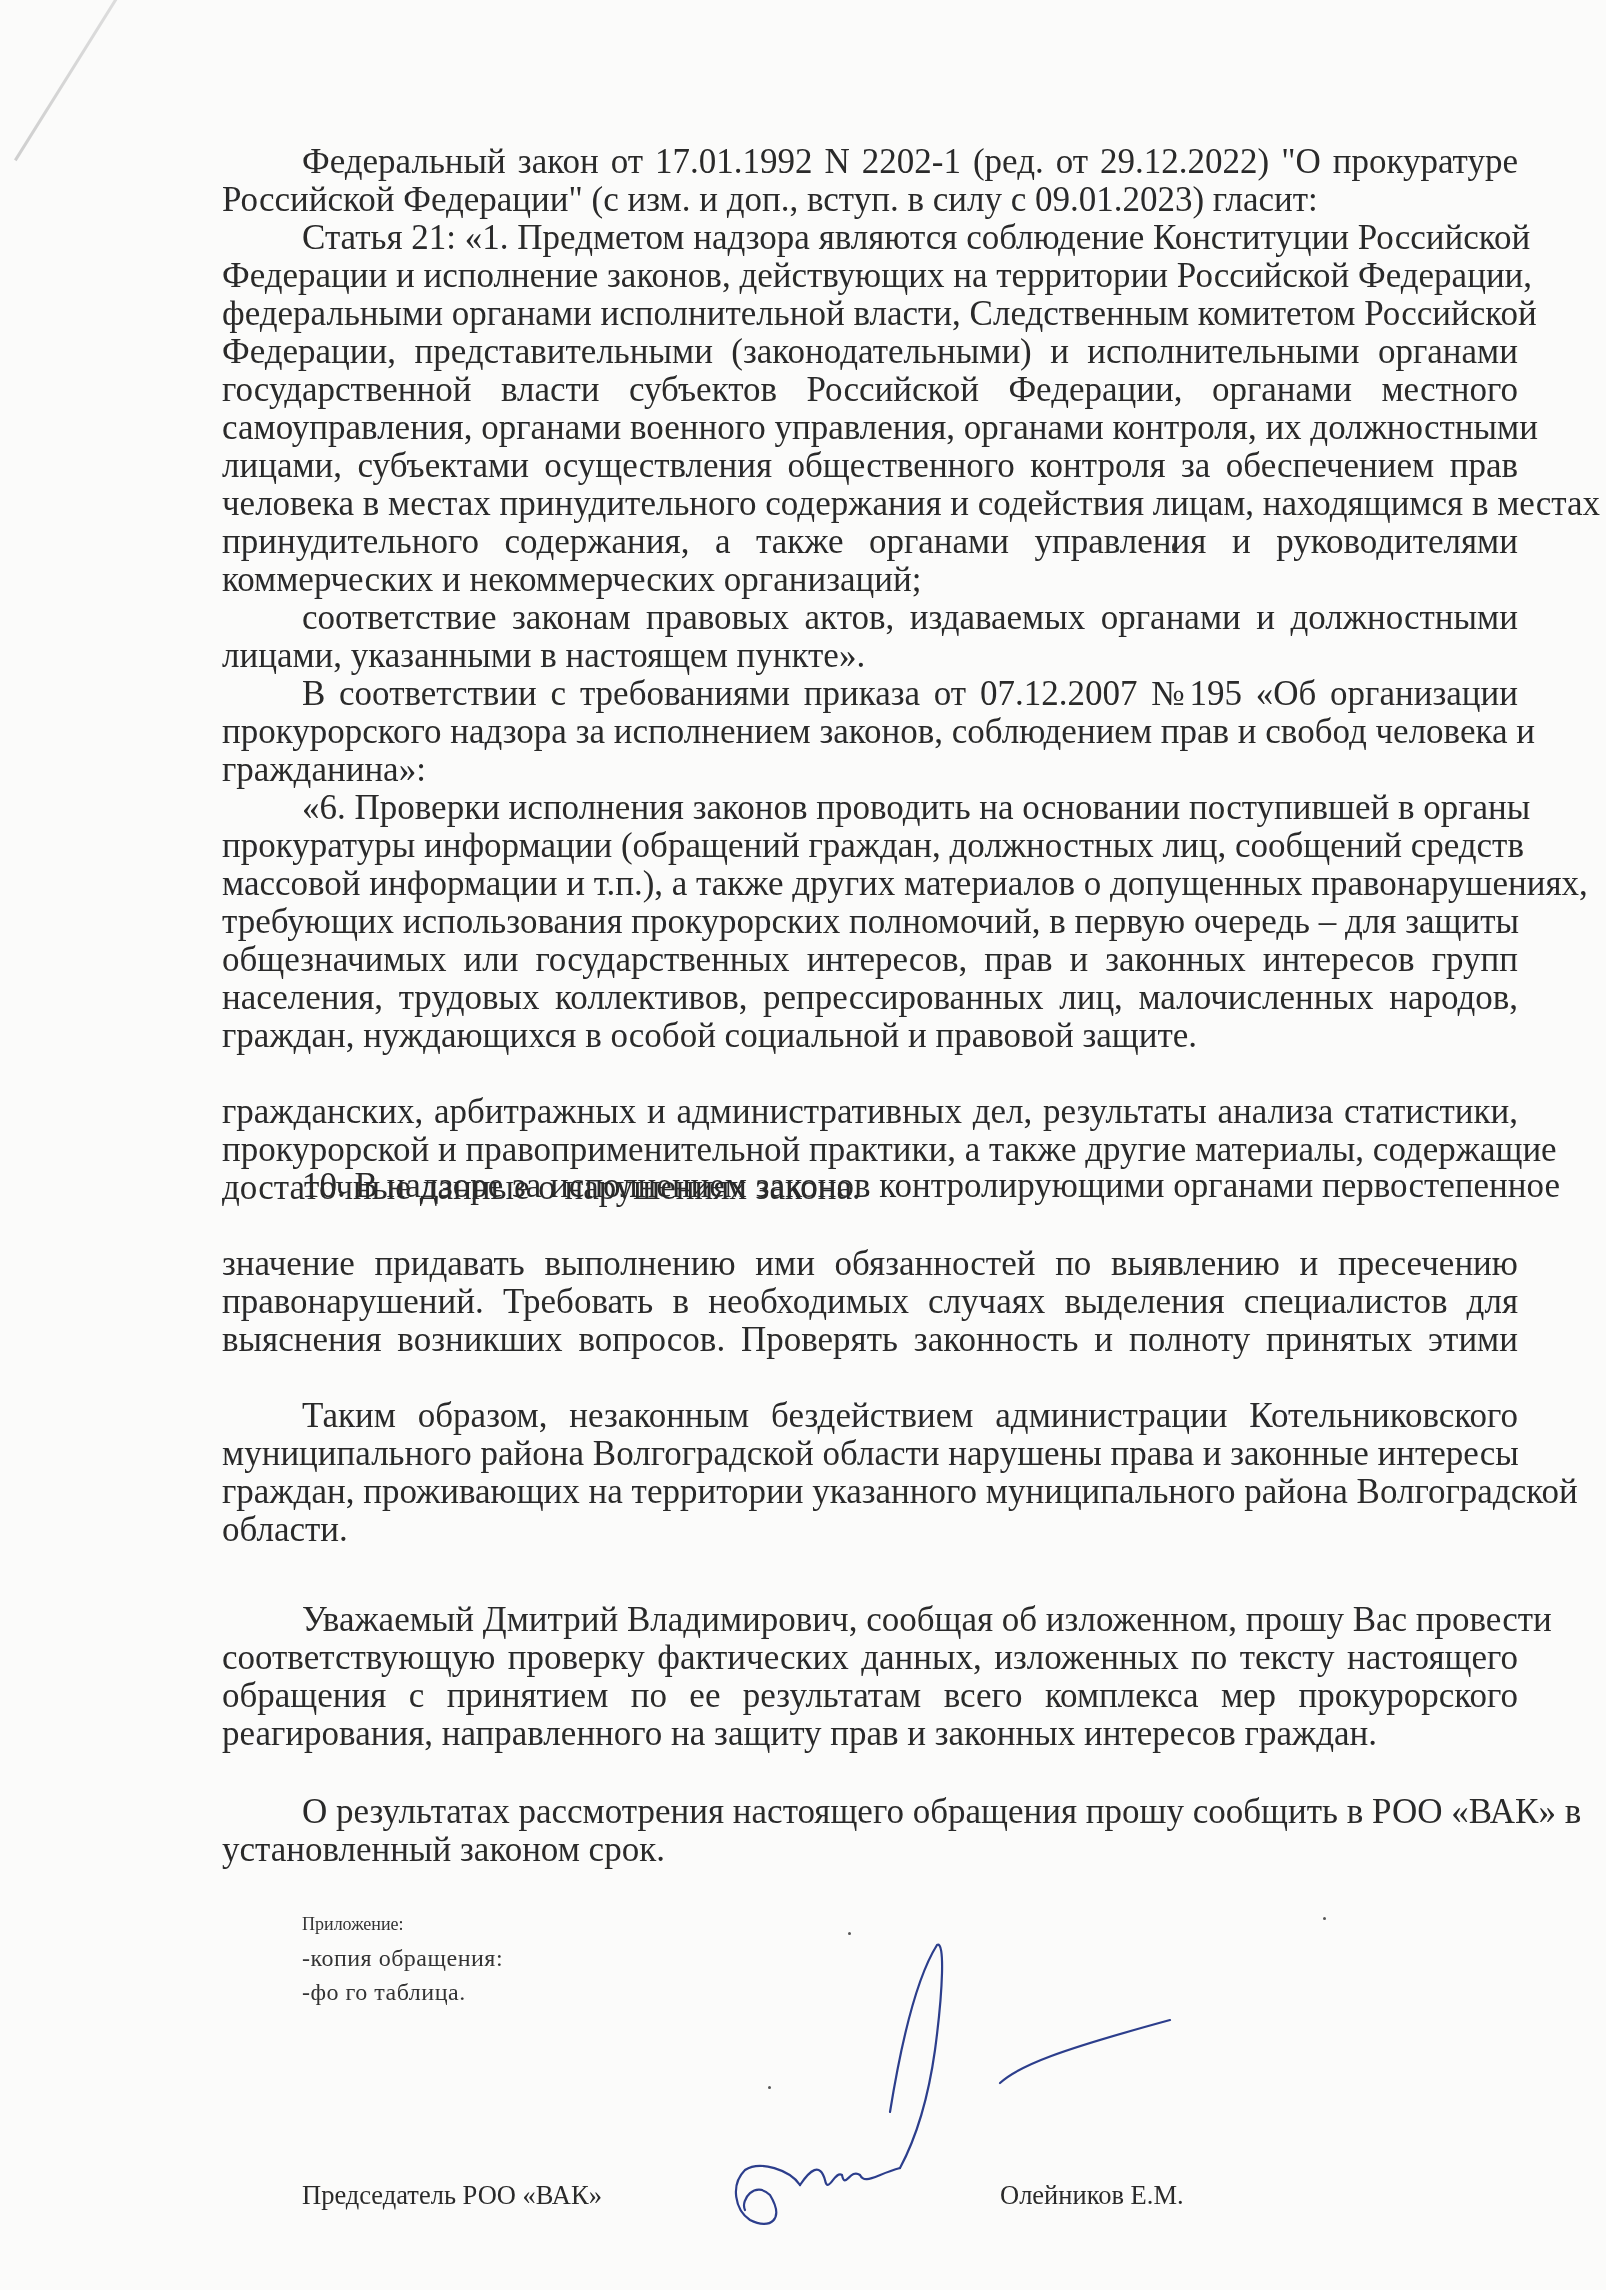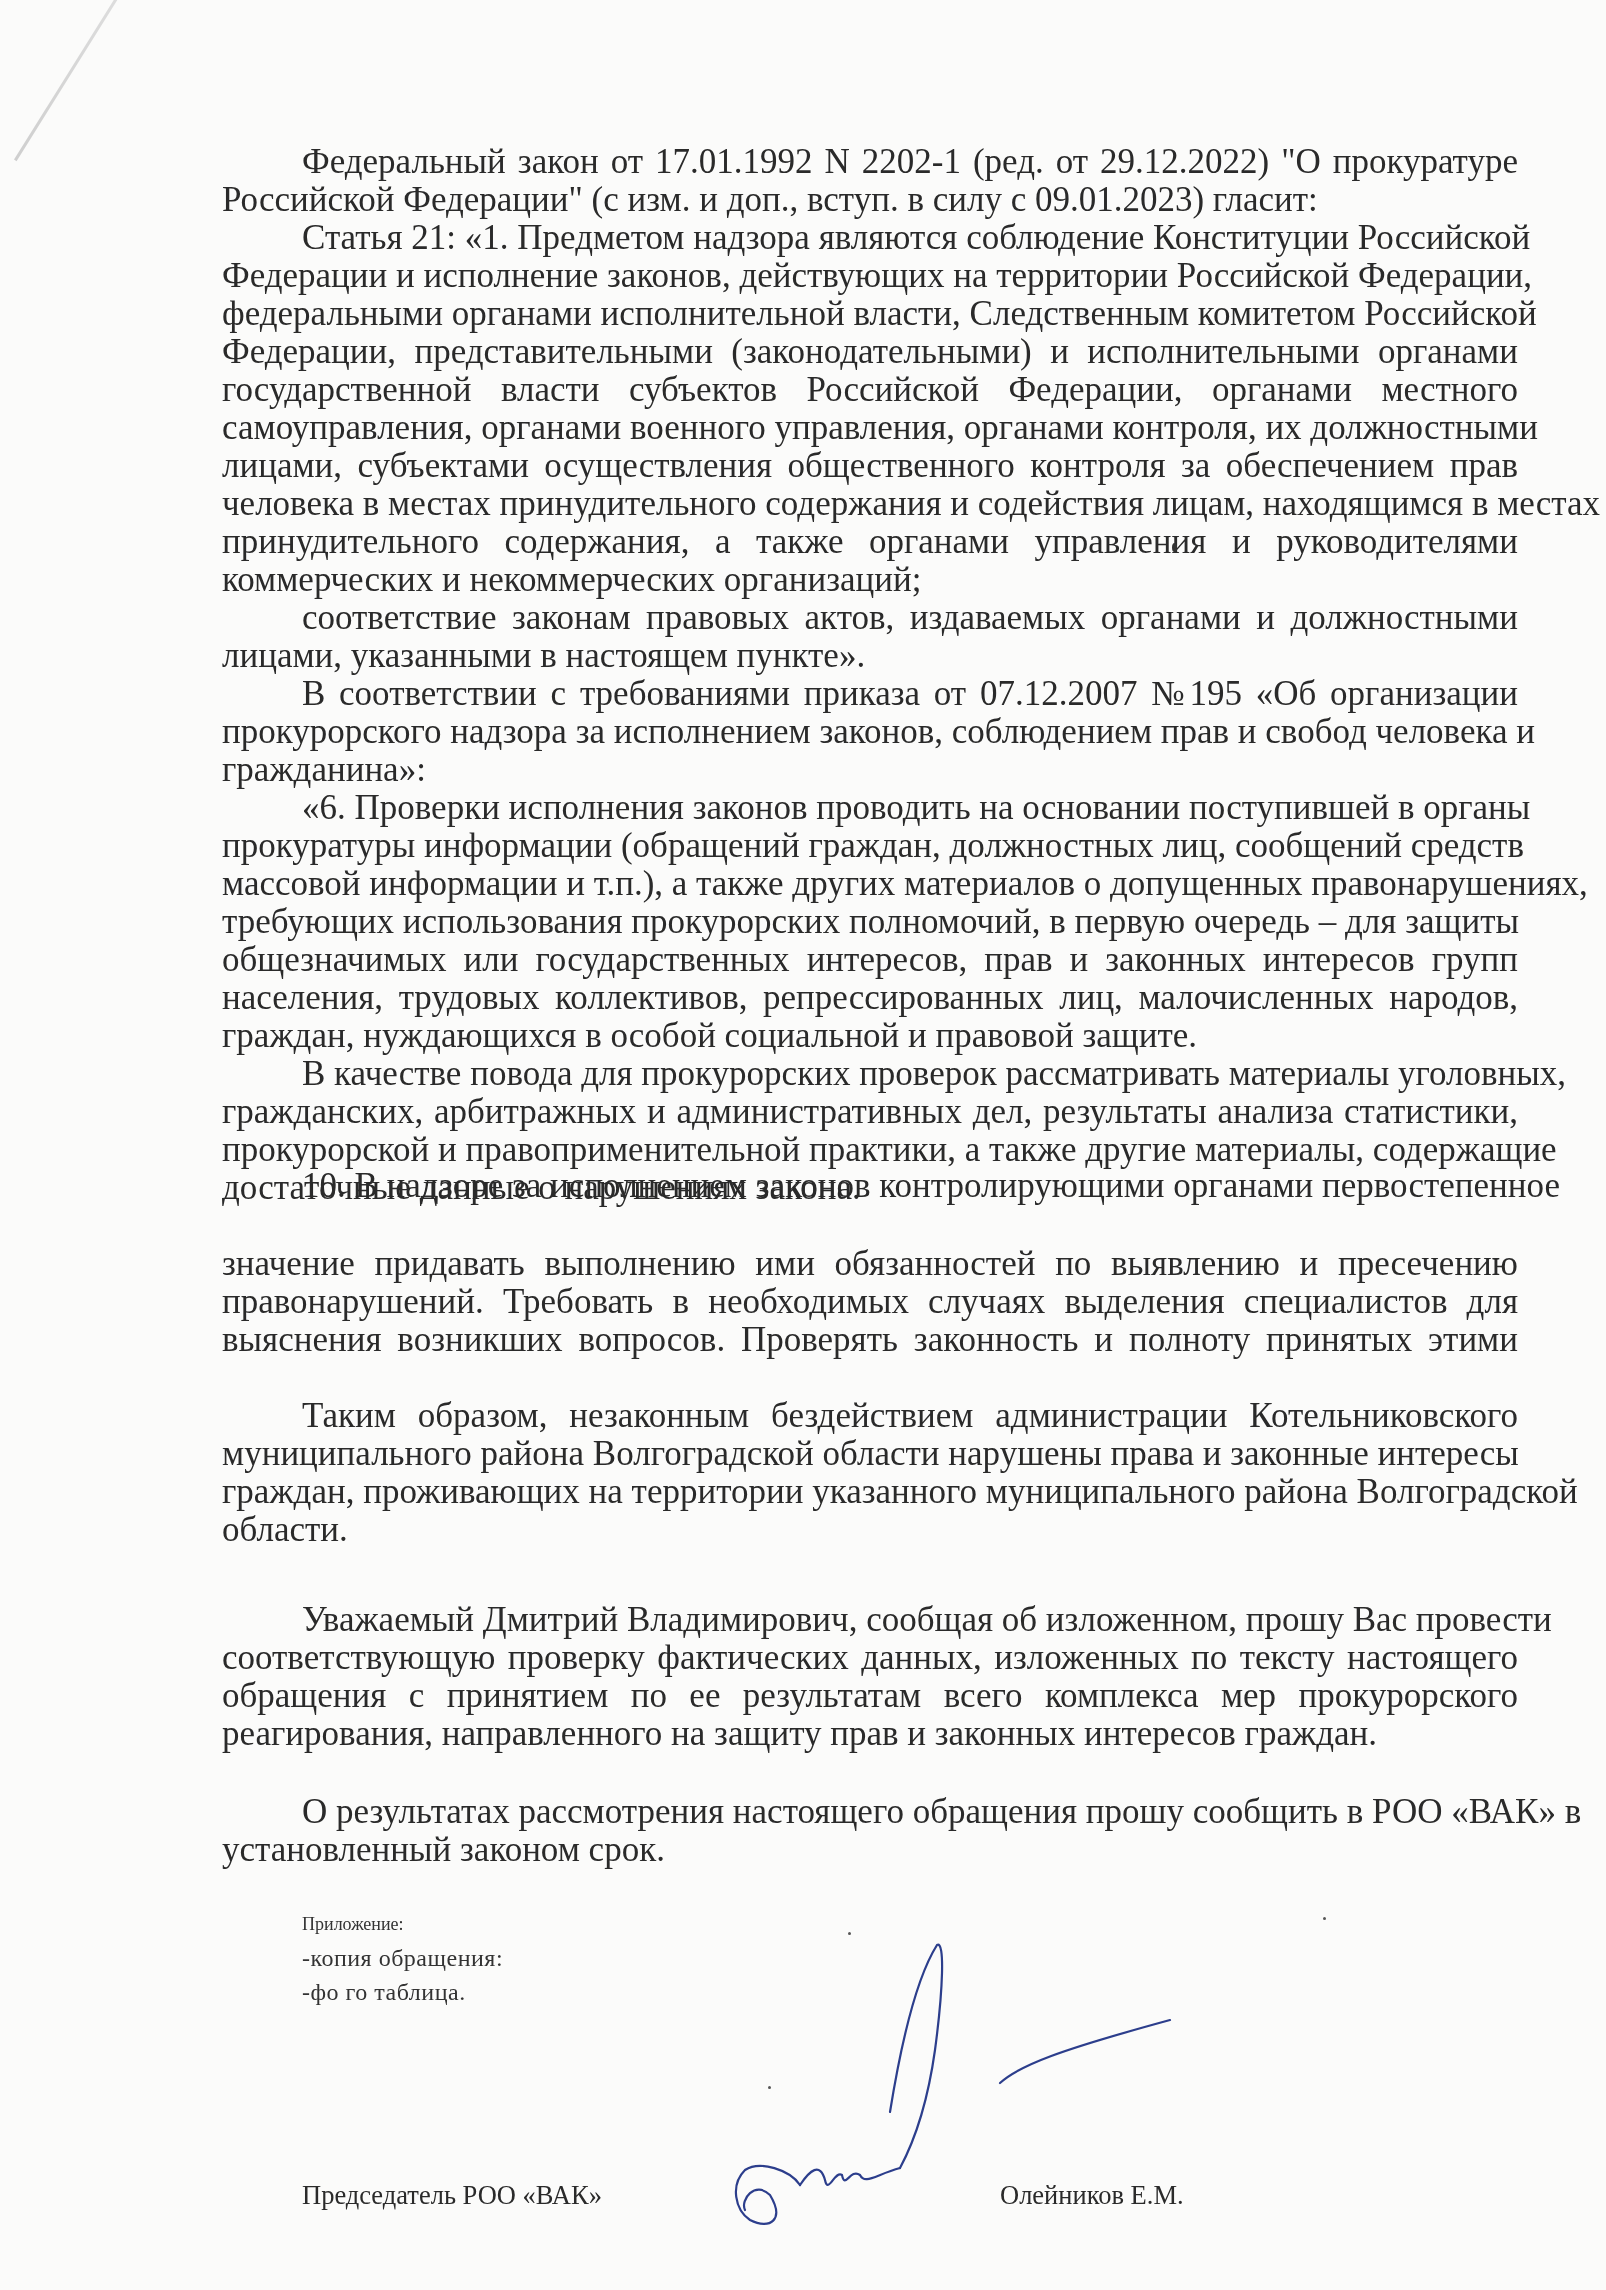--- a/index.html
+++ b/index.html
@@ -58,21 +58,20 @@
   <div class="line" style="top:751px">гражданина»:</div>
 
   <div class="line j ind" style="top:789px">«6. Проверки исполнения законов проводить на основании поступившей в органы</div>
   <div class="line j" style="top:827px">прокуратуры информации (обращений граждан, должностных лиц, сообщений средств</div>
   <div class="line j" style="top:903px">требующих использования прокурорских полномочий, в первую очередь – для защиты</div>
   <div class="line j" style="top:865px">массовой информации и т.п.), а также других материалов о допущенных правонарушениях,</div>
   <div class="line j" style="top:941px">общезначимых или государственных интересов, прав и законных интересов групп</div>
   <div class="line j" style="top:979px">населения, трудовых коллективов, репрессированных лиц, малочисленных народов,</div>
   <div class="line" style="top:1017px">граждан, нуждающихся в особой социальной и правовой защите.</div>
 
-  <div class="line j ind" style="top:1055px">В качестве повода для прокурорских проверок рассматривать материалы уголовных,</div>
   <div class="line j" style="top:1093px">гражданских, арбитражных и административных дел, результаты анализа статистики,</div>
   <div class="line" style="top:1169px">достаточные данные о нарушениях закона.</div>
   <div class="line j" style="top:1131px">прокурорской и правоприменительной практики, а также другие материалы, содержащие</div>
 
   <div class="line j ind" style="top:1167px">10. В надзоре за исполнением законов контролирующими органами первостепенное</div>
   <div class="line j" style="top:1245px">значение придавать выполнению ими обязанностей по выявлению и пресечению</div>
   <div class="line j" style="top:1283px">правонарушений. Требовать в необходимых случаях выделения специалистов для</div>
   <div class="line j" style="top:1321px">выяснения возникших вопросов. Проверять законность и полноту принятых этими</div>
 
   <div class="line j ind" style="top:1397px">Таким образом, незаконным бездействием администрации Котельниковского</div>

